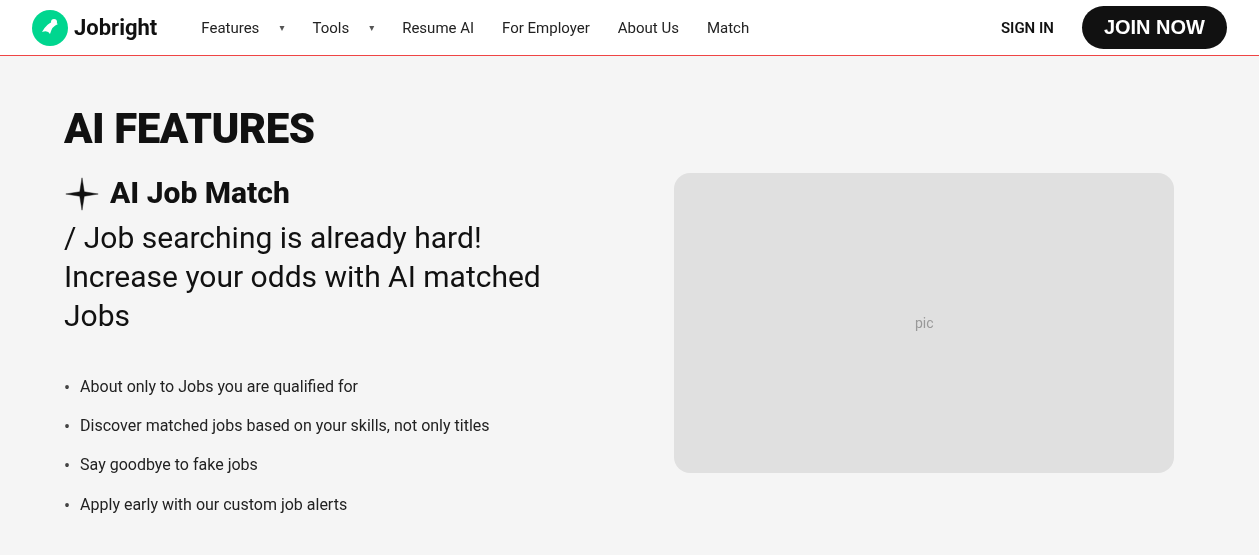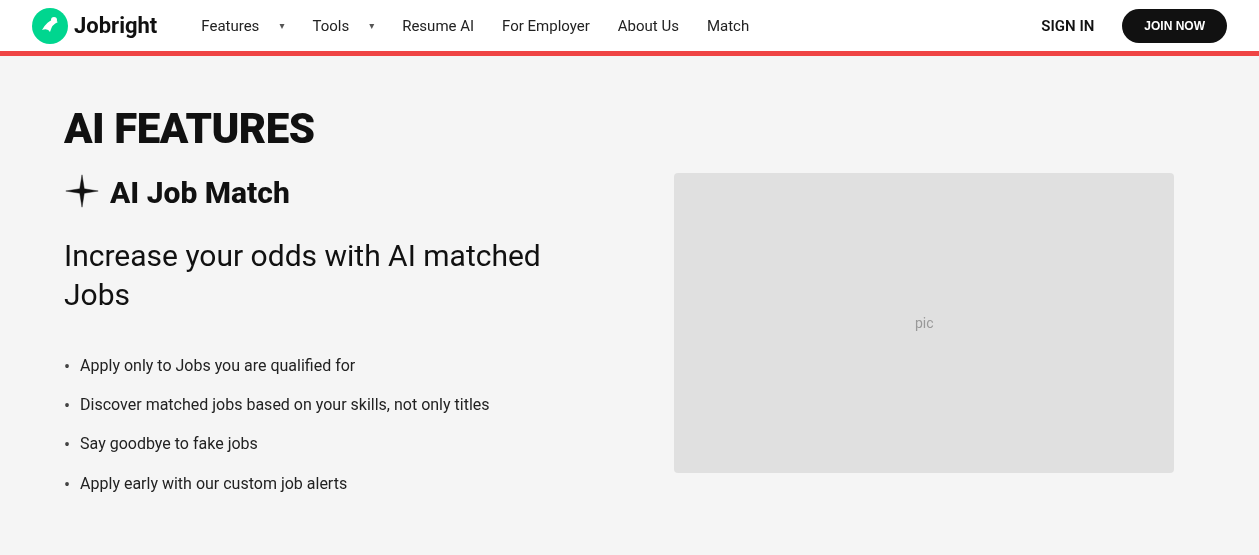--- a/index.html
+++ b/index.html
@@ -11,21 +11,21 @@
     body {
       font-family: -apple-system, BlinkMacSystemFont, 'Segoe UI', Roboto, sans-serif;
       background: #f5f5f5;
       width: 1259px;
       min-height: 555px;
     }
 
     
     .navbar {
       background: #ffffff;
-      border-bottom: 5px solid #ef4444;
+      border-bottom: 1px solid #ef4444;
       height: 56px;
       display: flex;
       align-items: center;
       padding: 0 32px;
       position: relative;
       z-index: 10;
     }
 
     .navbar-logo {
       display: flex;
@@ -83,21 +83,21 @@
       cursor: pointer;
       padding: 8px 12px;
     }
 
     .join-now-btn {
       background: #111;
       color: #fff;
       border: none;
       border-radius: 24px;
       padding: 10px 22px;
-      font-size: 12px;
+      font-size: 20px;
       font-weight: 600;
       cursor: pointer;
     }
 
     
     .main-content {
       padding: 48px 64px;
       background: #f5f5f5;
       min-height: 499px;
     }
@@ -119,23 +119,22 @@
     .feature-left {
       flex: 1;
       max-width: 580px;
     }
 
     .feature-heading {
       font-size: 30px;
       font-weight: 400;
       color: #111;
       line-height: 1.3;
-      margin-bottom: 24px;
-      display: flex;
-      align-items: flex-start;
+      display: flex;
+      align-items: flex-end;
       flex-wrap: wrap;
       gap: 6px;
     }
 
     .feature-heading-line2 {
       font-size: 30px;
       font-weight: 400;
       color: #111;
       margin-bottom: 40px;
       line-height: 1.3;
@@ -170,21 +169,21 @@
       display: flex;
       align-items: center;
       justify-content: center;
     }
 
     .pic-placeholder {
       width: 100%;
       max-width: 500px;
       height: 300px;
       background: #e0e0e0;
-      border-radius: 4px;
+      border-radius: 16px;
       display: flex;
       align-items: center;
       justify-content: center;
       color: #999;
       font-size: 14px;
     }
 
     
     .sparkle-svg {
       width: 36px;
@@ -241,28 +240,29 @@
 
   <div class="feature-section">
     <div class="feature-left">
 
       <div class="feature-heading">
 
         <svg class="sparkle-svg" viewBox="0 0 40 40" xmlns="http://www.w3.org/2000/svg">
           <path d="M20 2 L22.5 17.5 L38 20 L22.5 22.5 L20 38 L17.5 22.5 L2 20 L17.5 17.5 Z" fill="#111" stroke="#111" stroke-width="0.5"></path>
         </svg>
         <span style="font-weight:800; font-size:30px;"><span>AI Job Match</span></span>
+          <span style="font-size:30px; font-weight:400;"> / Job searching is already hard!</span>
       </div>
 
       <div class="feature-heading-line2">Increase your odds with AI matched Jobs</div>
 
       <ul class="bullet-list">
         <li class="bullet-item">
           <span class="bullet-dot">•</span>
-          <span>Apply only to Jobs you are qualified for</span>
+          <span>About only to Jobs you are qualified for</span>
         </li>
         <li class="bullet-item">
           <span class="bullet-dot">•</span>
           <span>Discover matched jobs based on your skills, not only titles</span>
         </li>
         <li class="bullet-item">
           <span class="bullet-dot">•</span>
           <span>Say goodbye to fake jobs</span>
         </li>
         <li class="bullet-item">

